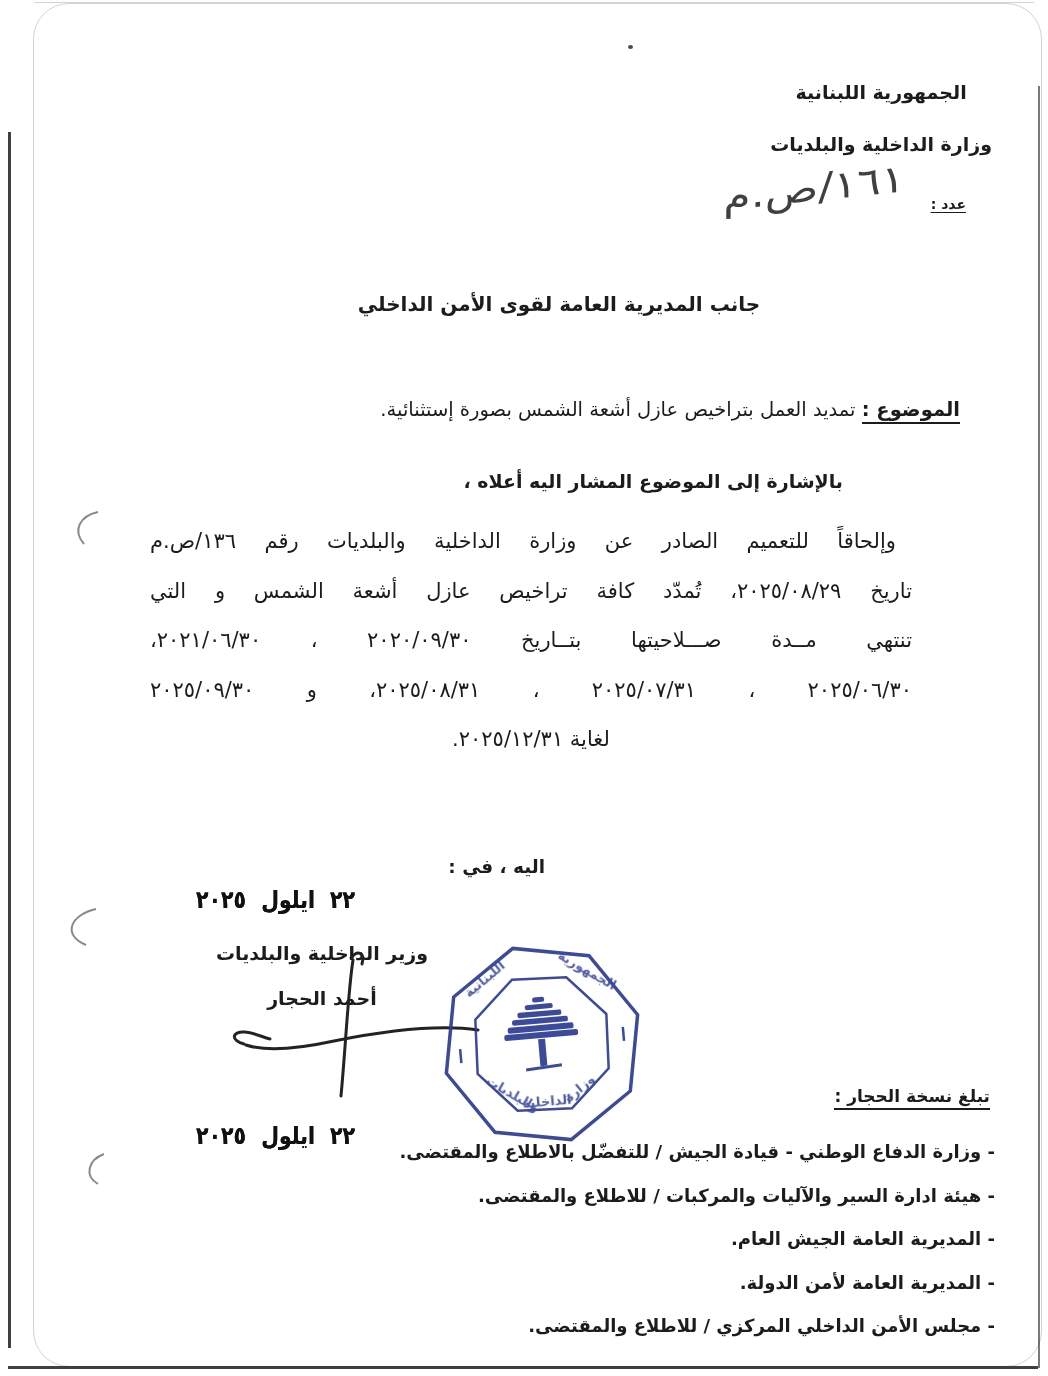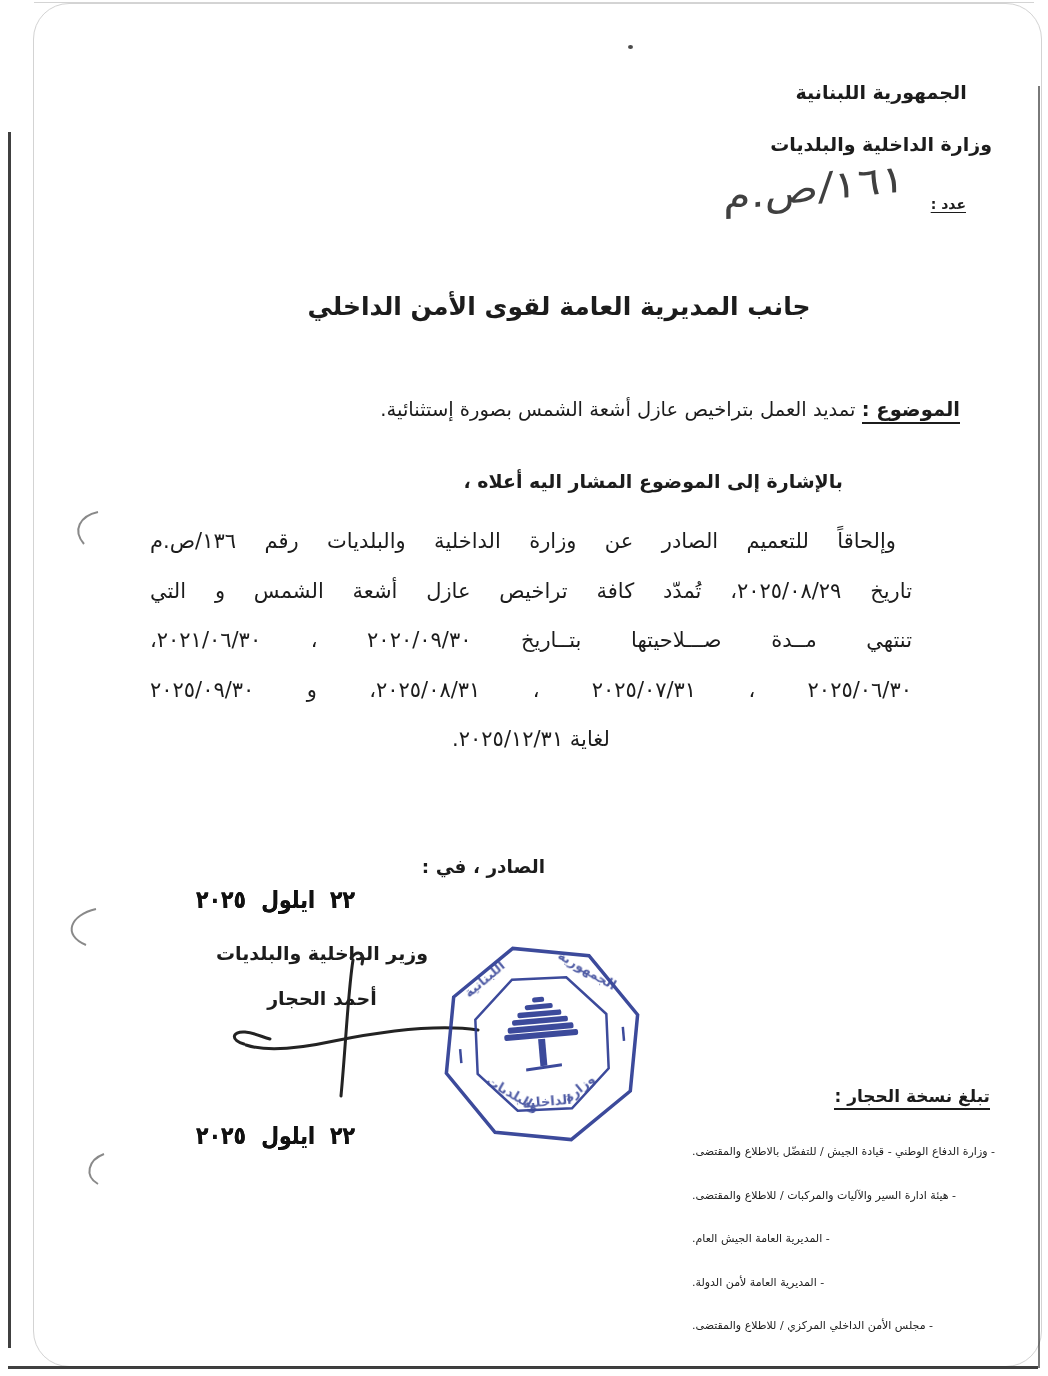--- a/index.html
+++ b/index.html
@@ -16,38 +16,38 @@
   .edge-right{left:1038px;top:86px;width:2px;height:1282px;opacity:.6;}
   .edge-top{left:34px;top:2px;width:1000px;height:1px;background:#c9c9c9;opacity:.8;}
   .speck{width:5px;height:4px;background:#4a4a4a;border-radius:50%;}
   
   .hdr{right:56px;top:66px;text-align:center;font-weight:bold;font-size:19px;line-height:52px;}
   .num-label{right:82px;top:196px;font-weight:bold;font-size:14px;}
   .num-label u{text-decoration:underline;text-underline-offset:3px;}
   .num-hand{left:694px;top:168px;width:240px;font-size:33px;color:#262626;
     transform:rotate(-6deg) skewX(-6deg) scale(1.35,1.15);transform-origin:center;
     text-align:center;opacity:.88;letter-spacing:2px;}
-  .addressee{left:70px;right:0;top:292px;text-align:center;font-weight:bold;font-size:25px;}
+  .addressee{left:70px;right:0;top:292px;text-align:center;font-weight:bold;font-size:20px;}
   .subject{right:88px;top:398px;font-size:19.5px;}
   .subject .lbl{font-weight:bold;border-bottom:2px solid #1c1c1c;padding-bottom:1px;margin-top:48px;}
   .refline{right:205px;top:470px;font-weight:bold;font-size:19px;}
   .body-par{right:136px;left:150px;top:517px;font-size:21px;}
   .body-par .bl{height:49.5px;line-height:49.5px;white-space:nowrap;}
   .body-par .j{text-align:justify;text-align-last:justify;white-space:normal;}
   .body-par .first{padding-right:16px;}
   .body-par .last{text-align:center;}
   .beirut{right:503px;top:856px;font-weight:bold;font-size:18.5px;}
   .stamp-date{font-weight:bold;font-size:20.5px;color:#111;transform:scaleY(1.18);
     word-spacing:8px;text-shadow:0 0 .6px #000;white-space:nowrap;}
   .sd1{left:196px;top:888px;}
   .sd2{left:196px;top:1124px;}
   .minister{left:202px;top:942px;width:240px;text-align:center;font-weight:bold;font-size:19px;}
   .minister .name{margin-top:23px;font-size:19px;}
   .cc-label{right:58px;top:1086px;font-weight:bold;font-size:17px;border-bottom:2px solid #1c1c1c;padding-bottom:2px;}
-  .cc-list{right:53px;top:1130px;text-align:left;font-weight:normal;font-size:11px;}
+  .cc-list{right:53px;top:1130px;text-align:right;font-weight:bold;font-size:18px;}
   .cc-list .cc-item{height:43.5px;line-height:43.5px;white-space:nowrap;}
   svg{display:block;}
   .stampsvg{filter:blur(.4px);opacity:.92;}
   .curl{stroke:#6b6b6b;stroke-width:2;fill:none;opacity:.8;}
 </style>
 </head>
 <body>
 
 <div id="page">
 
@@ -86,21 +86,21 @@
   <div class="abs refline">بالإشارة إلى الموضوع المشار اليه أعلاه ،</div>
 
   <div class="abs body-par">
     <div class="bl j first">وإلحاقاً للتعميم الصادر عن وزارة الداخلية والبلديات رقم ١٣٦/ص.م</div>
     <div class="bl j">تاريخ ٢٠٢٥/٠٨/٢٩، تُمدّد كافة تراخيص عازل أشعة الشمس و التي</div>
     <div class="bl j">تنتهي مــدة صـــلاحيتها بتــاريخ ٢٠٢٠/٠٩/٣٠ ، ٢٠٢١/٠٦/٣٠،</div>
     <div class="bl j">٢٠٢٥/٠٦/٣٠ ، ٢٠٢٥/٠٧/٣١ ، ٢٠٢٥/٠٨/٣١، و ٢٠٢٥/٠٩/٣٠</div>
     <div class="bl last">لغاية ٢٠٢٥/١٢/٣١.</div>
   </div>
 
-  <div class="abs beirut">الصادر ، في :</div>
+  <div class="abs beirut">اليه ، في :</div>
   <div class="abs stamp-date sd1">٢٢ ايلول ٢٠٢٥</div>
 
   <div class="abs minister">
     <div>وزير الداخلية والبلديات</div>
     <div class="name">أحمد الحجار</div>
   </div>
 
   <svg class="abs" style="left:222px;top:948px;" width="275" height="155" viewBox="0 0 275 155">
     <g stroke="#232323" stroke-width="3" fill="none" stroke-linecap="round">
       <path d="M129,10 c7,-9 14,-5 11,6"></path>

